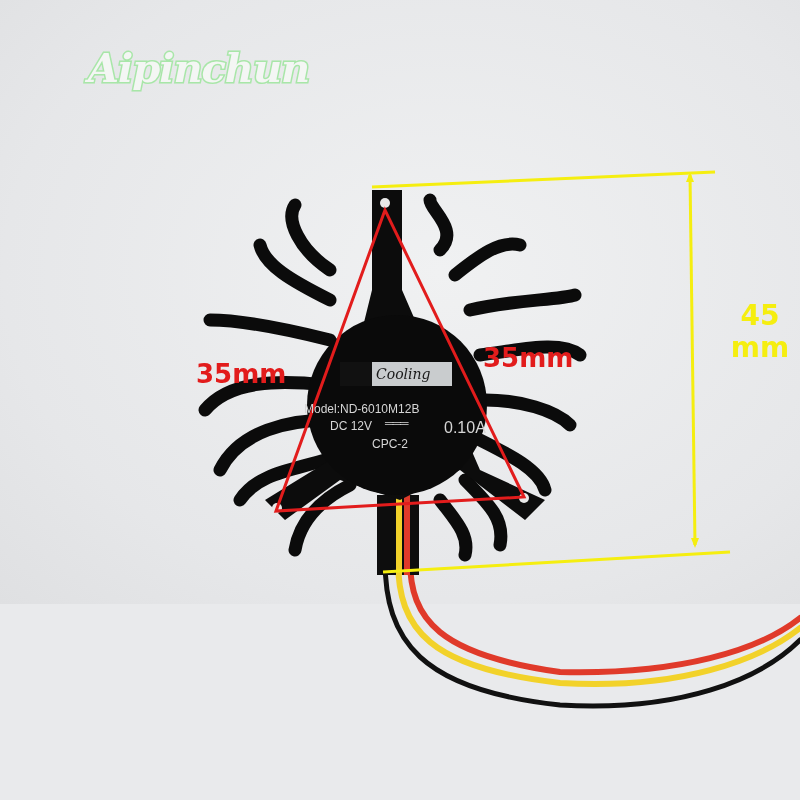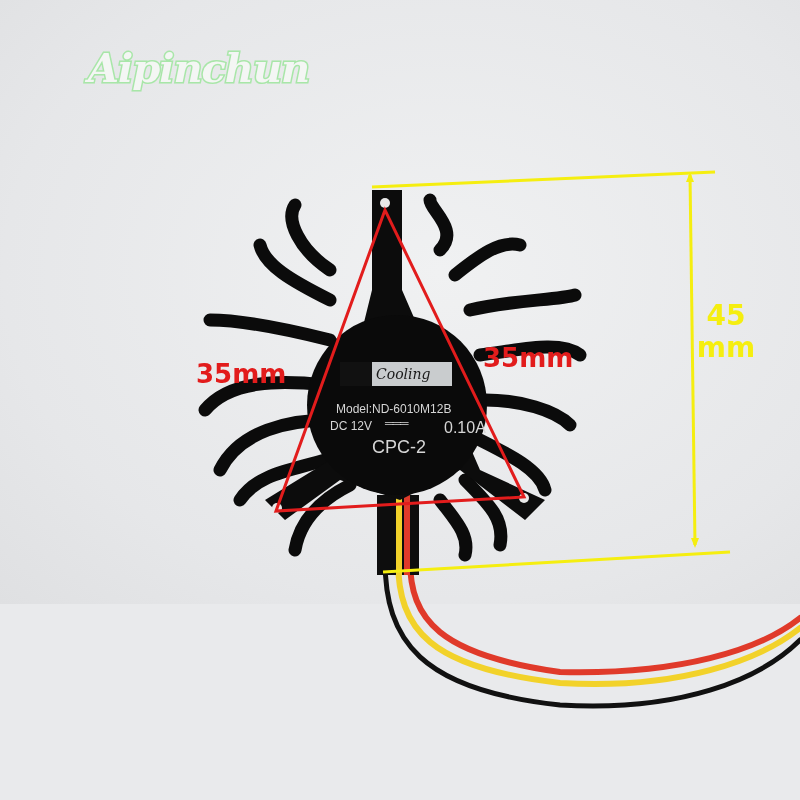--- a/index.html
+++ b/index.html
@@ -65,26 +65,26 @@
     <g stroke="#f5ee10" stroke-width="3" fill="#f5ee10">
       <line x1="372" y1="187" x2="715" y2="172"></line>
       <line x1="383" y1="572" x2="730" y2="552"></line>
       <line x1="690" y1="175" x2="695" y2="545"></line>
       <polygon points="686,182 694,182 690,172" stroke="none"></polygon>
       <polygon points="691,538 699,538 695,548" stroke="none"></polygon>
     </g>
   </svg>
 
   <span class="label" style="left:376px;top:366px;font-family:'DejaVu Serif',serif;font-style:italic;font-size:14px;color:#1a1a1a;width:76px;">Cooling</span>
-  <span class="label" style="left:336px;top:402px;width:162px;font-size:12px;">Model:ND-6010M12B</span>
+  <span class="label" style="left:304px;top:402px;width:162px;font-size:12px;">Model:ND-6010M12B</span>
   <span class="label" style="left:330px;top:419px;font-size:12px;">DC 12V</span>
   <span class="label" style="left:385px;top:416px;font-size:12px;letter-spacing:-1px;">═══</span>
   <span class="label" style="left:444px;top:419px;font-size:16px;">0.10A</span>
-  <span class="label" style="left:372px;top:437px;font-size:18px;">CPC-2</span>
+  <span class="label" style="left:372px;top:437px;font-size:12px;">CPC-2</span>
 
   <span class="dim red" style="left:196px;top:359px;">35mm</span>
   <span class="dim red" style="left:483px;top:343px;">35mm</span>
 
-  <div class="dim yel" style="left:672px;top:300px;width:70px;padding-left:19px;">
+  <div class="dim yel" style="left:706px;top:300px;width:70px;padding-left:19px;">
     <div>45</div>
     <div>mm</div>
   </div>
 </div>
 
 </body></html>

